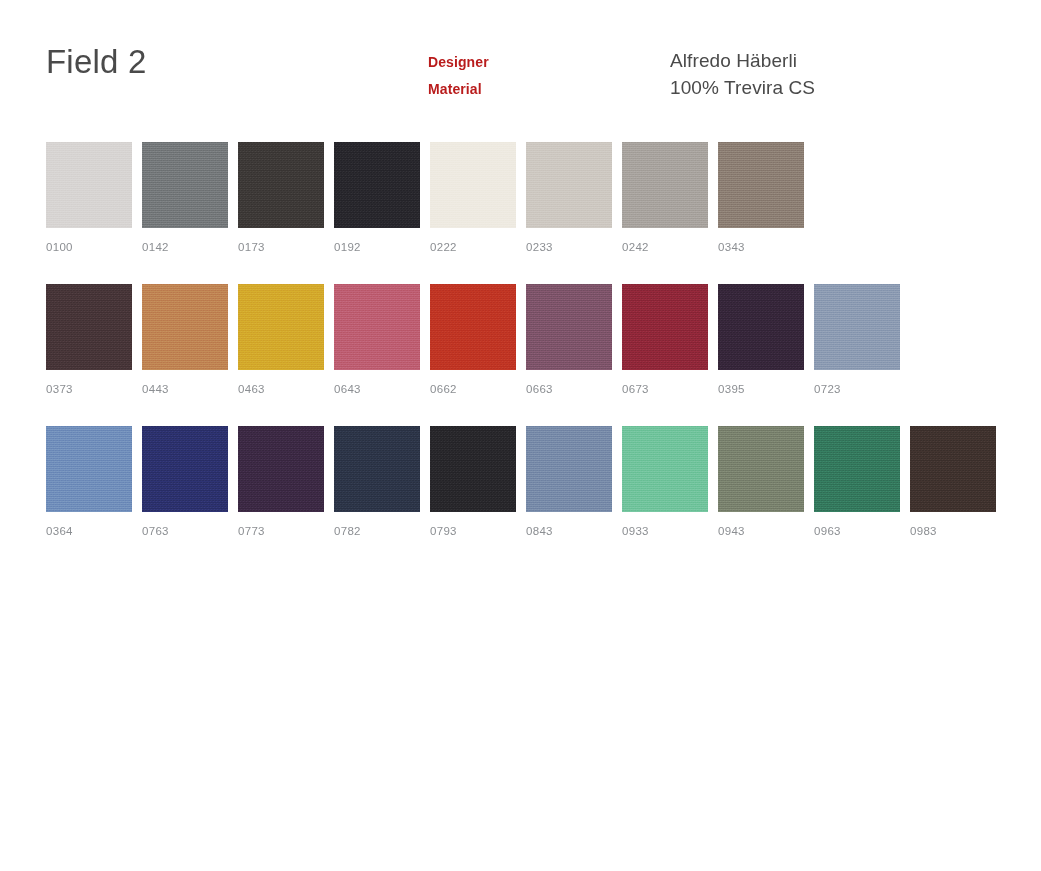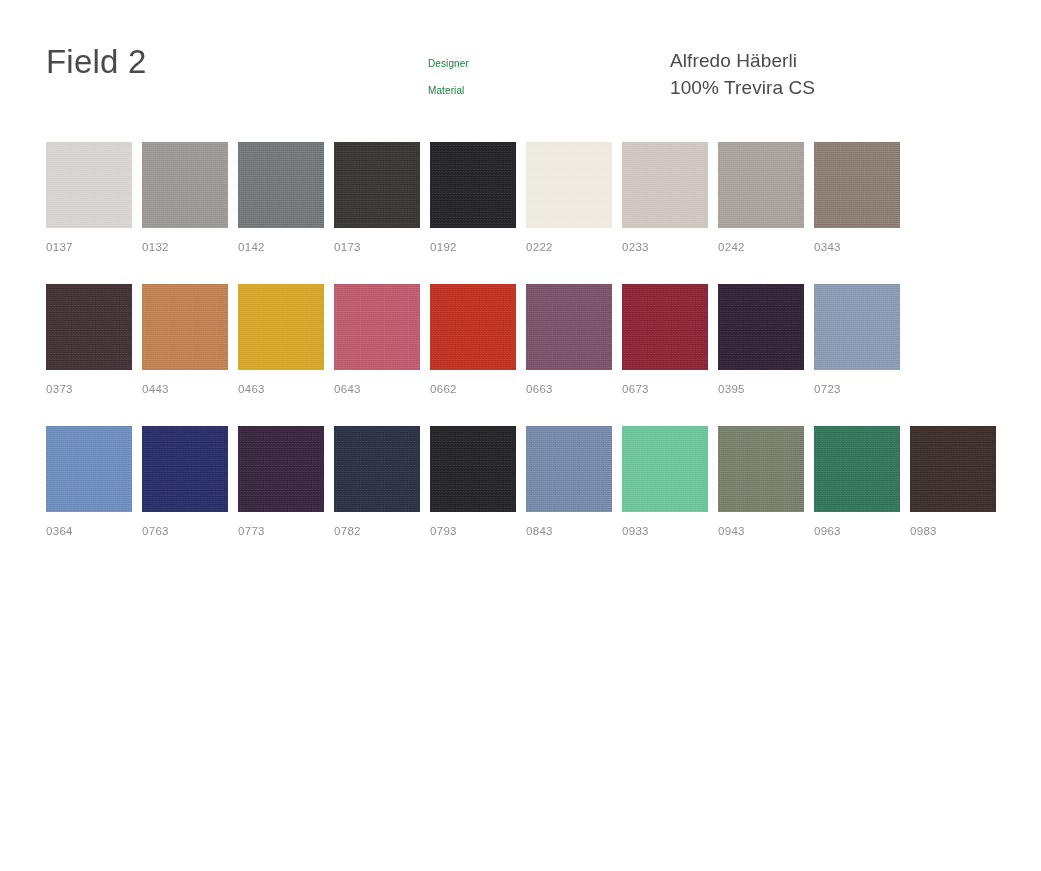--- a/index.html
+++ b/index.html
@@ -47,23 +47,23 @@
     top: 8px;
     width: 560px;
   }
   .spec-row {
     display: flex;
     align-items: baseline;
     height: 27px;
   }
   .spec-label {
     width: 242px;
-    font-size: 10px;
-    font-weight: normal;
-    color: #15803d;
+    font-size: 14px;
+    font-weight: bold;
+    color: #b91c1c;
     letter-spacing: 0.1px;
     white-space: nowrap;
   }
   .spec-value {
     font-size: 19px;
     font-weight: normal;
     color: #4a4a4a;
     letter-spacing: 0.1px;
     white-space: nowrap;
   }
@@ -148,25 +148,21 @@
         <div class="spec-label">Material</div>
         <div class="spec-value">100% Trevira CS</div>
       </div>
     </div>
   </div>
 
   <div class="grid" id="swatch-grid">
       <div class="grid-row">
         <div class="swatch-cell">
           <div class="swatch-chip" style="background-color: rgb(215, 212, 210);"></div>
-          <div class="swatch-code">0137</div>
-        </div>
-        <div class="swatch-cell">
-          <div class="swatch-chip" style="background-color: rgb(155, 153, 151);"></div>
-          <div class="swatch-code">0132</div>
+          <div class="swatch-code">0100</div>
         </div>
         <div class="swatch-cell">
           <div class="swatch-chip" style="background-color: rgb(115, 119, 121);"></div>
           <div class="swatch-code">0142</div>
         </div>
         <div class="swatch-cell">
           <div class="swatch-chip" style="background-color: rgb(59, 55, 53);"></div>
           <div class="swatch-code">0173</div>
         </div>
         <div class="swatch-cell">

